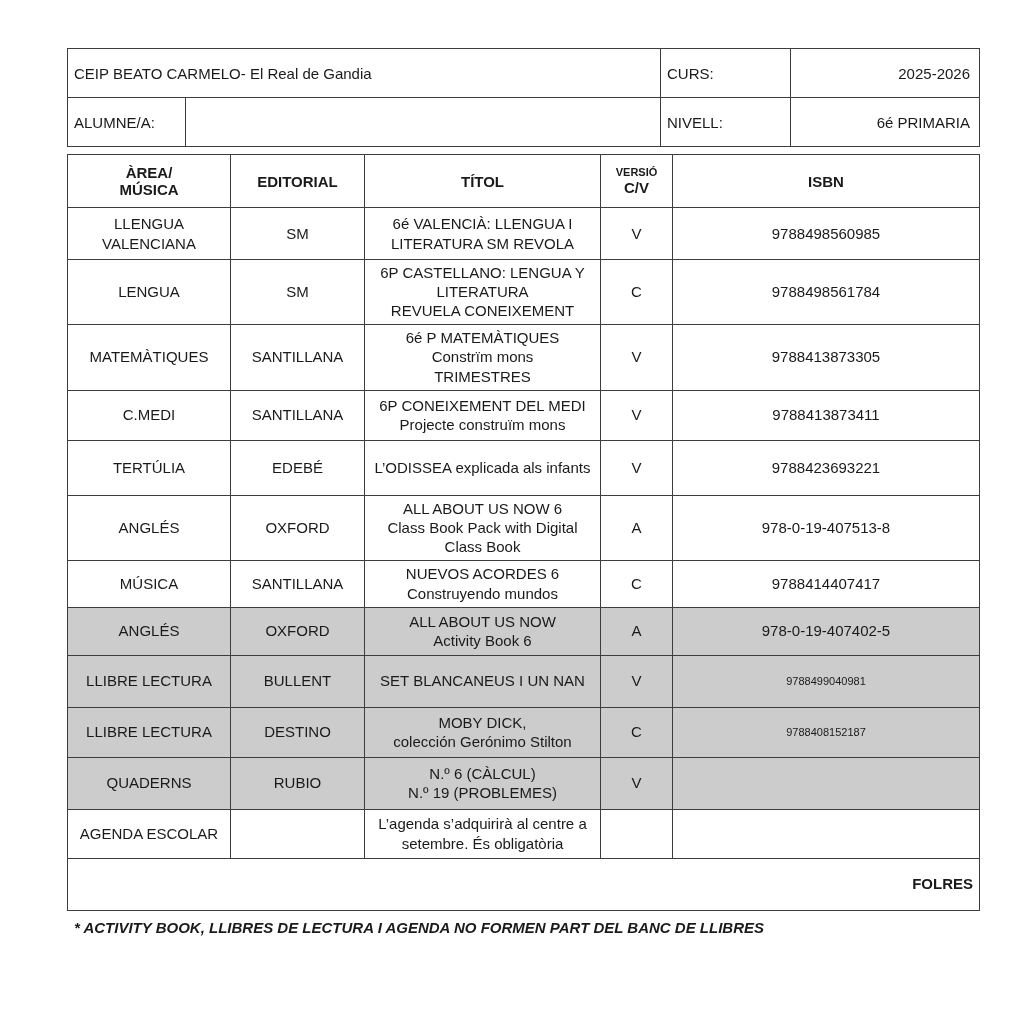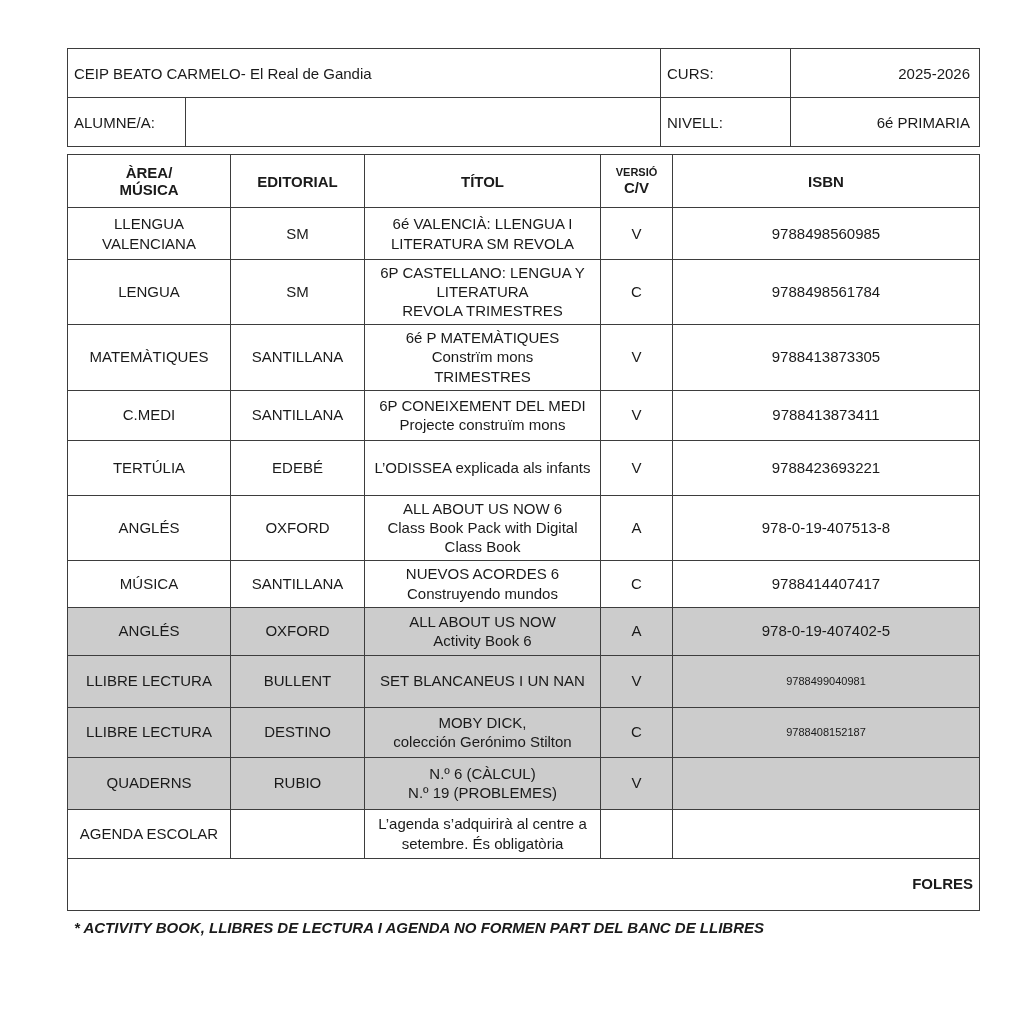--- a/index.html
+++ b/index.html
@@ -131,21 +131,21 @@
         <tr>
           <td>
             <div>LENGUA</div>
           </td>
           <td>
             <div>SM</div>
           </td>
           <td>
             <div>6P CASTELLANO: LENGUA Y</div>
             <div>LITERATURA</div>
-            <div>REVOLA TRIMESTRES</div>
+            <div>REVUELA CONEIXEMENT</div>
           </td>
           <td>
             <div>C</div>
           </td>
           <td>
             <div>9788498561784</div>
           </td>
         </tr>
         <tr>
           <td>

